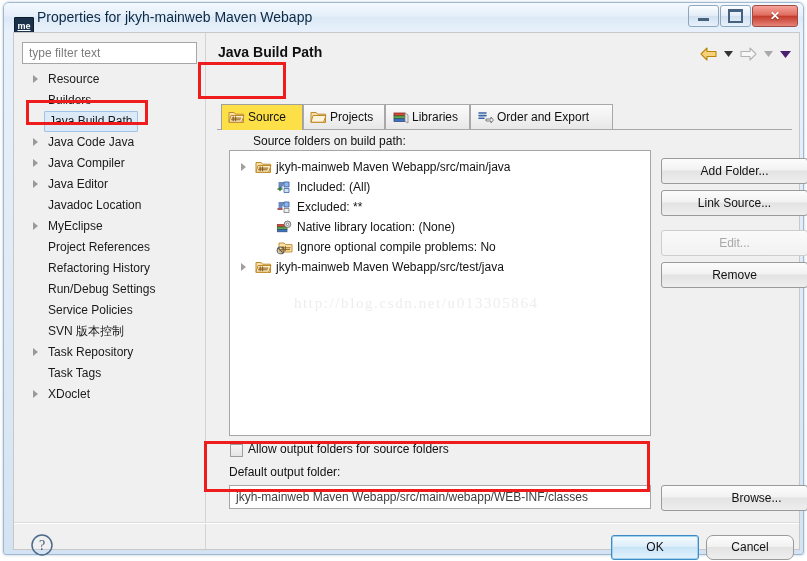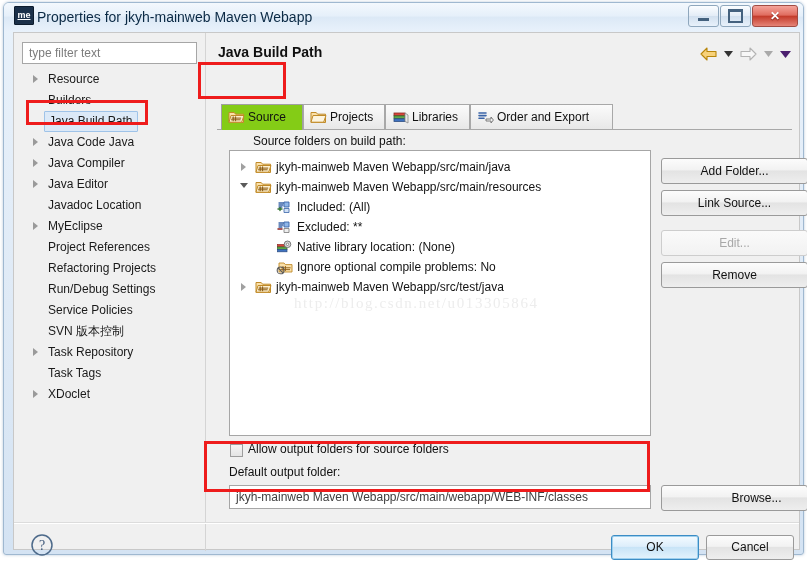--- a/index.html
+++ b/index.html
@@ -19,21 +19,21 @@
     border:1px solid #9fb8d0;border-radius:6px 6px 3px 3px;
     box-shadow:0 0 3px rgba(120,150,180,.55);
     box-sizing:border-box;
   }
   .titlebar{
     position:absolute;left:0;top:0;width:100%;height:28px;
     border-radius:5px 5px 0 0;
     background:linear-gradient(to bottom,#f3f8fd 0%, #e6f0fa 45%, #dce9f6 52%, #e8f1fb 100%);
   }
   .win-icon{
-    position:absolute;left:10px;top:3px;width:18px;height:17px;
+    position:absolute;left:10px;top:14px;width:18px;height:17px;
     background:#1b3049;border:1px solid #0d1c2d;border-radius:1px;
     color:#fff;font-size:9px;font-weight:bold;line-height:17px;text-align:center;
     letter-spacing:0px;
     text-decoration:underline;
   }
   .win-title{
     position:absolute;left:33px;top:4px;height:20px;line-height:20px;
     font-size:14px;color:#0b2a45;white-space:nowrap;
   }
   .winbtns{position:absolute;right:5px;top:2px;height:22px;display:flex;}
@@ -98,21 +98,21 @@
   .tabrow{
     position:absolute;left:3px;top:71px;right:7px;height:26px;
   }
   .tab{
     position:absolute;top:0;height:26px;box-sizing:border-box;
     border:1px solid #a8a8a8;border-bottom:none;
     background:linear-gradient(to bottom,#fbfbfb,#e7e7e7);
     font-size:12px;color:#111;line-height:24px;
     padding-left:26px;padding-right:9px;white-space:nowrap;
   }
-  .tab.active{background:#84cc16;border-color:#a0a0a0;z-index:3;}
+  .tab.active{background:#fde047;border-color:#a0a0a0;z-index:3;}
   .tab .ticon{position:absolute;left:6px;top:4px;width:17px;height:16px;}
   .tabline{position:absolute;left:3px;top:96px;right:7px;height:1px;background:#a8a8a8;}
 
   .sectlabel{position:absolute;font-size:12px;color:#101010;}
 
   .listbox{
     position:absolute;left:15px;top:117px;width:422px;height:286px;
     background:#ffffff;border:1px solid #a6a6a6;box-sizing:border-box;overflow:hidden;
   }
   .lrow{position:relative;height:20px;line-height:20px;font-size:12px;color:#131313;white-space:nowrap;padding-left:16px;}
@@ -204,21 +204,21 @@
       <div class="tree">
         <div class="tnode"><span class="arrow"></span><span class="lbl">Resource</span></div>
         <div class="tnode"><span class="lbl">Builders</span></div>
         <div class="tnode sel"><span class="lbl">Java Build Path</span></div>
         <div class="tnode"><span class="arrow"></span><span class="lbl">Java Code Java</span></div>
         <div class="tnode"><span class="arrow"></span><span class="lbl">Java Compiler</span></div>
         <div class="tnode"><span class="arrow"></span><span class="lbl">Java Editor</span></div>
         <div class="tnode"><span class="lbl">Javadoc Location</span></div>
         <div class="tnode"><span class="arrow"></span><span class="lbl">MyEclipse</span></div>
         <div class="tnode"><span class="lbl">Project References</span></div>
-        <div class="tnode"><span class="lbl">Refactoring Projects</span></div>
+        <div class="tnode"><span class="lbl">Refactoring History</span></div>
         <div class="tnode"><span class="lbl">Run/Debug Settings</span></div>
         <div class="tnode"><span class="lbl">Service Policies</span></div>
         <div class="tnode"><span class="lbl">SVN 版本控制</span></div>
         <div class="tnode"><span class="arrow"></span><span class="lbl">Task Repository</span></div>
         <div class="tnode"><span class="lbl">Task Tags</span></div>
         <div class="tnode"><span class="arrow"></span><span class="lbl">XDoclet</span></div>
       </div>
 
       <div class="vsep"></div>
 
@@ -321,36 +321,20 @@
                     <path d="M5.2 7.4 L5.2 12.2"></path>
                     <path d="M7.6 7.4 L7.6 12.2"></path>
                     <path d="M3.6 9.1 L13.2 9.1"></path>
                     <path d="M3 10.8 L12.6 10.8"></path>
                   </g>
               </svg>
             </span>
             <span class="ltxt" style="left:46px;">jkyh-mainweb Maven Webapp/src/main/java</span>
           </div>
 
-          <div class="lrow">
-            <span class="larrow open" style="left:10px;"></span>
-            <span class="licon" style="left:25px;">
-              <svg width="17" height="16" viewBox="0 0 17 16">
-                <path d="M1 3.5 L6.2 3.5 L7.6 5.2 L15.5 5.2 L15.5 13.5 L1 13.5 Z" fill="#fbe0a8" stroke="#c08a28" stroke-width="1"></path>
-                <path d="M3 6.5 L16 6.5 L13.6 13.2 L1 13.2 Z" fill="#fdf0cf" stroke="#c08a28" stroke-width="1"></path>
-                <g stroke="#8a5a12" stroke-width="1">
-                    <path d="M5.2 7.4 L5.2 12.2"></path>
-                    <path d="M7.6 7.4 L7.6 12.2"></path>
-                    <path d="M3.6 9.1 L13.2 9.1"></path>
-                    <path d="M3 10.8 L12.6 10.8"></path>
-                  </g>
-              </svg>
-            </span>
-            <span class="ltxt" style="left:46px;">jkyh-mainweb Maven Webapp/src/main/resources</span>
-          </div>
 
           <div class="lrow">
             <span class="licon" style="left:46px;">
               <svg width="17" height="16" viewBox="0 0 17 16">
                 <path d="M3 4 L8 4 M3 6 L7 6 M3 8 L6 8" stroke="#3a64a8" stroke-width="1.3" stroke-linecap="round"></path>
                 <path d="M8 3 L13 3 L13 8 L8 8 Z" fill="#8fb6e8" stroke="#3a64a8" stroke-width=".9"></path>
                 <path d="M2 10 L6 10 M4 8.4 L4 11.6" stroke="#2f6f2f" stroke-width="1.4" stroke-linecap="round"></path>
                 <path d="M8 9.5 L13 9.5 L13 13.5 L8 13.5 Z" fill="#cfe0f5" stroke="#3a64a8" stroke-width=".8"></path>
               </svg>
             </span>
@@ -437,21 +421,21 @@
       <div class="footsep2"></div>
 
       <div class="helpbtn">
         <svg width="24" height="24" viewBox="0 0 24 24">
           <circle cx="12" cy="12" r="10" fill="none" stroke="#4d6a8a" stroke-width="1.5"></circle>
           <text x="12" y="17" text-anchor="middle" font-family="Liberation Serif, serif" font-size="14" fill="#40597a">?</text>
         </svg>
       </div>
 
       <div class="footbtn primary" style="left:597px;width:88px;">OK</div>
-      <div class="footbtn" style="left:692px;width:88px;">Cancel</div>
+      <div class="footbtn" style="left:692px;width:88px;border-radius:7px;">Cancel</div>
 
     </div>
   </div>
 
   <div class="redbox" style="left:26px;top:100px;width:122px;height:25px;"></div>
   <div class="redbox" style="left:198px;top:62px;width:88px;height:37px;"></div>
   <div class="redbox" style="left:204px;top:441px;width:446px;height:51px;"></div>
 
 </div>
 

